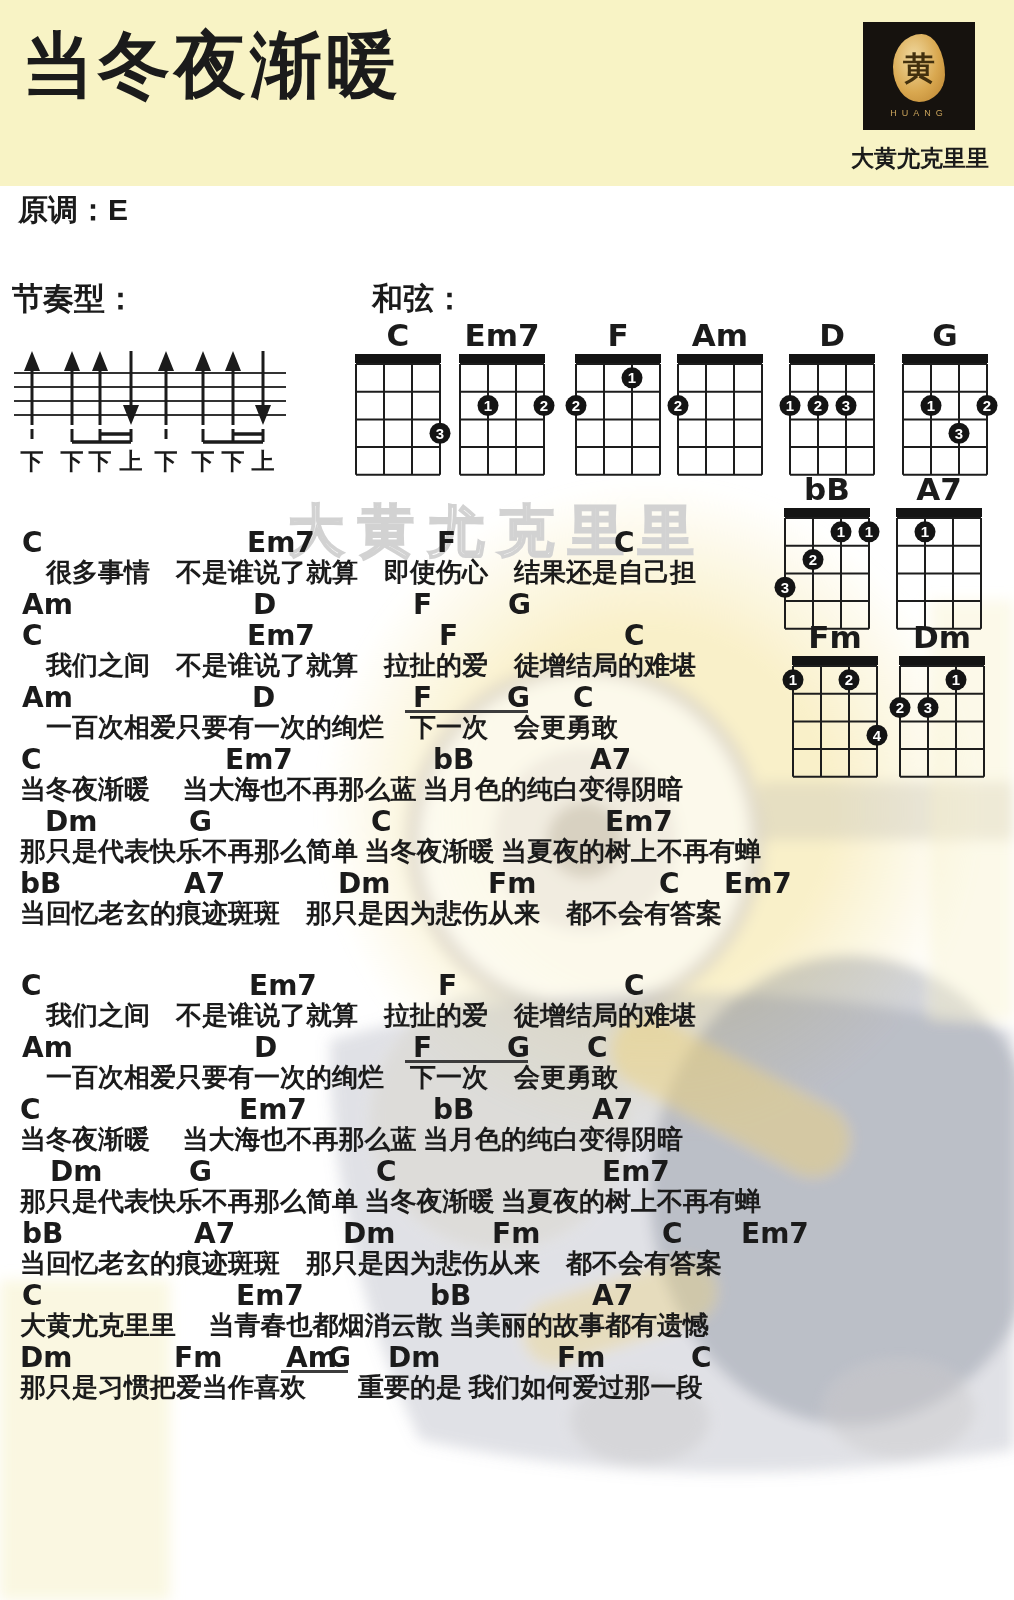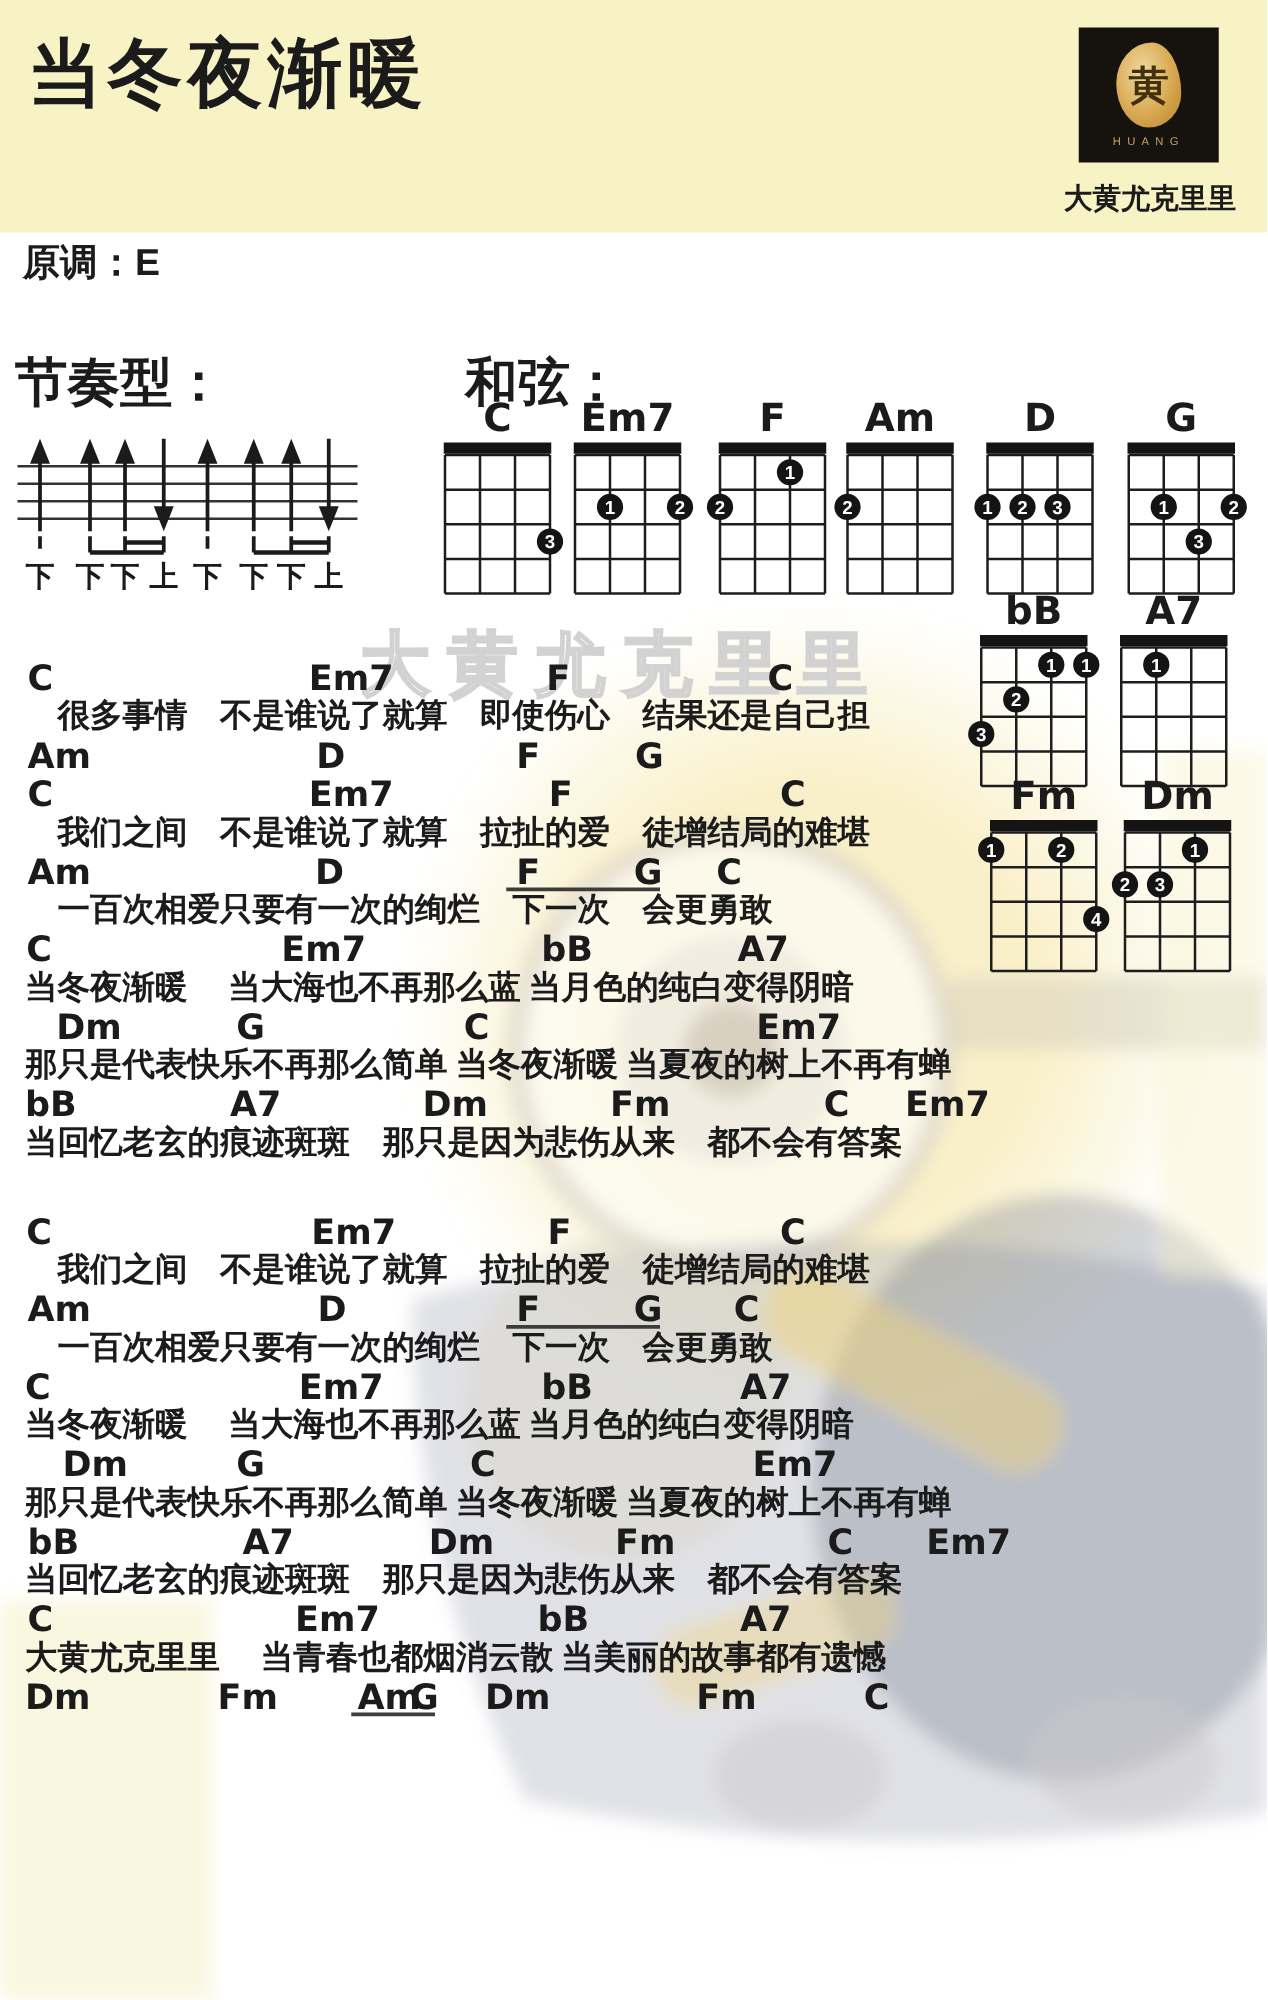--- a/index.html
+++ b/index.html
@@ -3,34 +3,34 @@
 <meta charset="utf-8">
 <style>
   html,body{margin:0;padding:0;background:#ffffff;}
   .page{position:relative;width:1014px;height:1600px;overflow:hidden;background:#ffffff;
         color:#1b1b1b;font-family:"Liberation Sans","DejaVu Sans",sans-serif;}
   .top-band{position:absolute;left:0;top:0;width:1014px;height:186px;background:#f8f3c5;z-index:0;}
   .minion{position:absolute;left:0;top:0;z-index:0;pointer-events:none;}
   .watermark{position:absolute;left:288px;top:494px;z-index:1;font-size:56px;font-weight:700;
         letter-spacing:14px;white-space:nowrap;color:rgba(255,255,255,0.92);
         -webkit-text-stroke:2px #d2d2d2;text-shadow:0 0 1px #e2e2e2;}
-  .title{position:absolute;left:22px;top:26px;margin:0;z-index:2;font-size:60px;line-height:1.1;
+  .title{position:absolute;left:22px;top:26px;margin:0;z-index:2;font-size:72px;line-height:1.1;
         font-weight:900;letter-spacing:4px;font-family:"DejaVu Sans",sans-serif;}
   .logo{position:absolute;left:863px;top:22px;width:112px;height:108px;background:#16120e;z-index:2;
         display:flex;flex-direction:column;align-items:center;justify-content:center;}
   .logo-leaf{width:52px;height:68px;border-radius:55% 45% 50% 50%/48% 60% 40% 52%;
         background:radial-gradient(ellipse at 40% 35%,#f0d9a0,#d9a850 55%,#b9812e);
         display:flex;align-items:center;justify-content:center;}
   .logo-char{font-size:32px;font-weight:700;color:#42300e;line-height:1;}
   .logo-sub{margin-top:6px;font-size:9px;letter-spacing:5px;color:#c9a35b;}
   .brand-name{position:absolute;left:840px;top:143px;width:160px;text-align:center;
         font-size:23px;font-weight:700;z-index:2;}
   .info-line{position:absolute;left:18px;top:190px;z-index:2;display:flex;font-size:30px;font-weight:700;}
   .info-seg{margin-right:52px;white-space:pre;}
-  .heading{position:absolute;top:278px;z-index:2;font-size:42px;font-weight:700;}
+  .heading{position:absolute;top:278px;z-index:2;font-size:31px;font-weight:700;}
   #rhythm-heading{left:12px;}
   #chords-heading{left:372px;}
   #strum-wrap{position:absolute;left:0;top:343px;z-index:2;}
   #diagrams .diagram{position:absolute;width:126px;z-index:2;}
   .dname{height:32px;line-height:30px;text-align:center;font-size:31px;font-weight:700;
         font-family:"DejaVu Sans",sans-serif;}
   #sheet{position:absolute;left:0;top:526px;width:1014px;z-index:2;}
   .line{position:relative;width:1014px;height:31px;}
   .line.gap{height:40px;}
   .line .chord{position:absolute;bottom:0;font-size:28px;font-weight:700;line-height:29px;
@@ -422,15 +422,16 @@
       <div class="line chords">
         <span class="chord" style="left: 20px;">Dm</span>
         <span class="chord" style="left: 174px;">Fm</span>
         <span class="chord" style="left: 286px;">Am</span>
         <span class="chord" style="left: 328px;">G</span>
         <span class="chord" style="left: 388px;">Dm</span>
         <span class="chord" style="left: 557px;">Fm</span>
         <span class="chord" style="left: 691px;">C</span>
         <div class="ul" style="left: 281px; width: 67px;"></div>
       </div>
+      <div class="line lyric">那只是习惯把爱当作喜欢　　重要的是 我们如何爱过那一段</div>
     </div>
 
 </div>
 
 </body></html>

